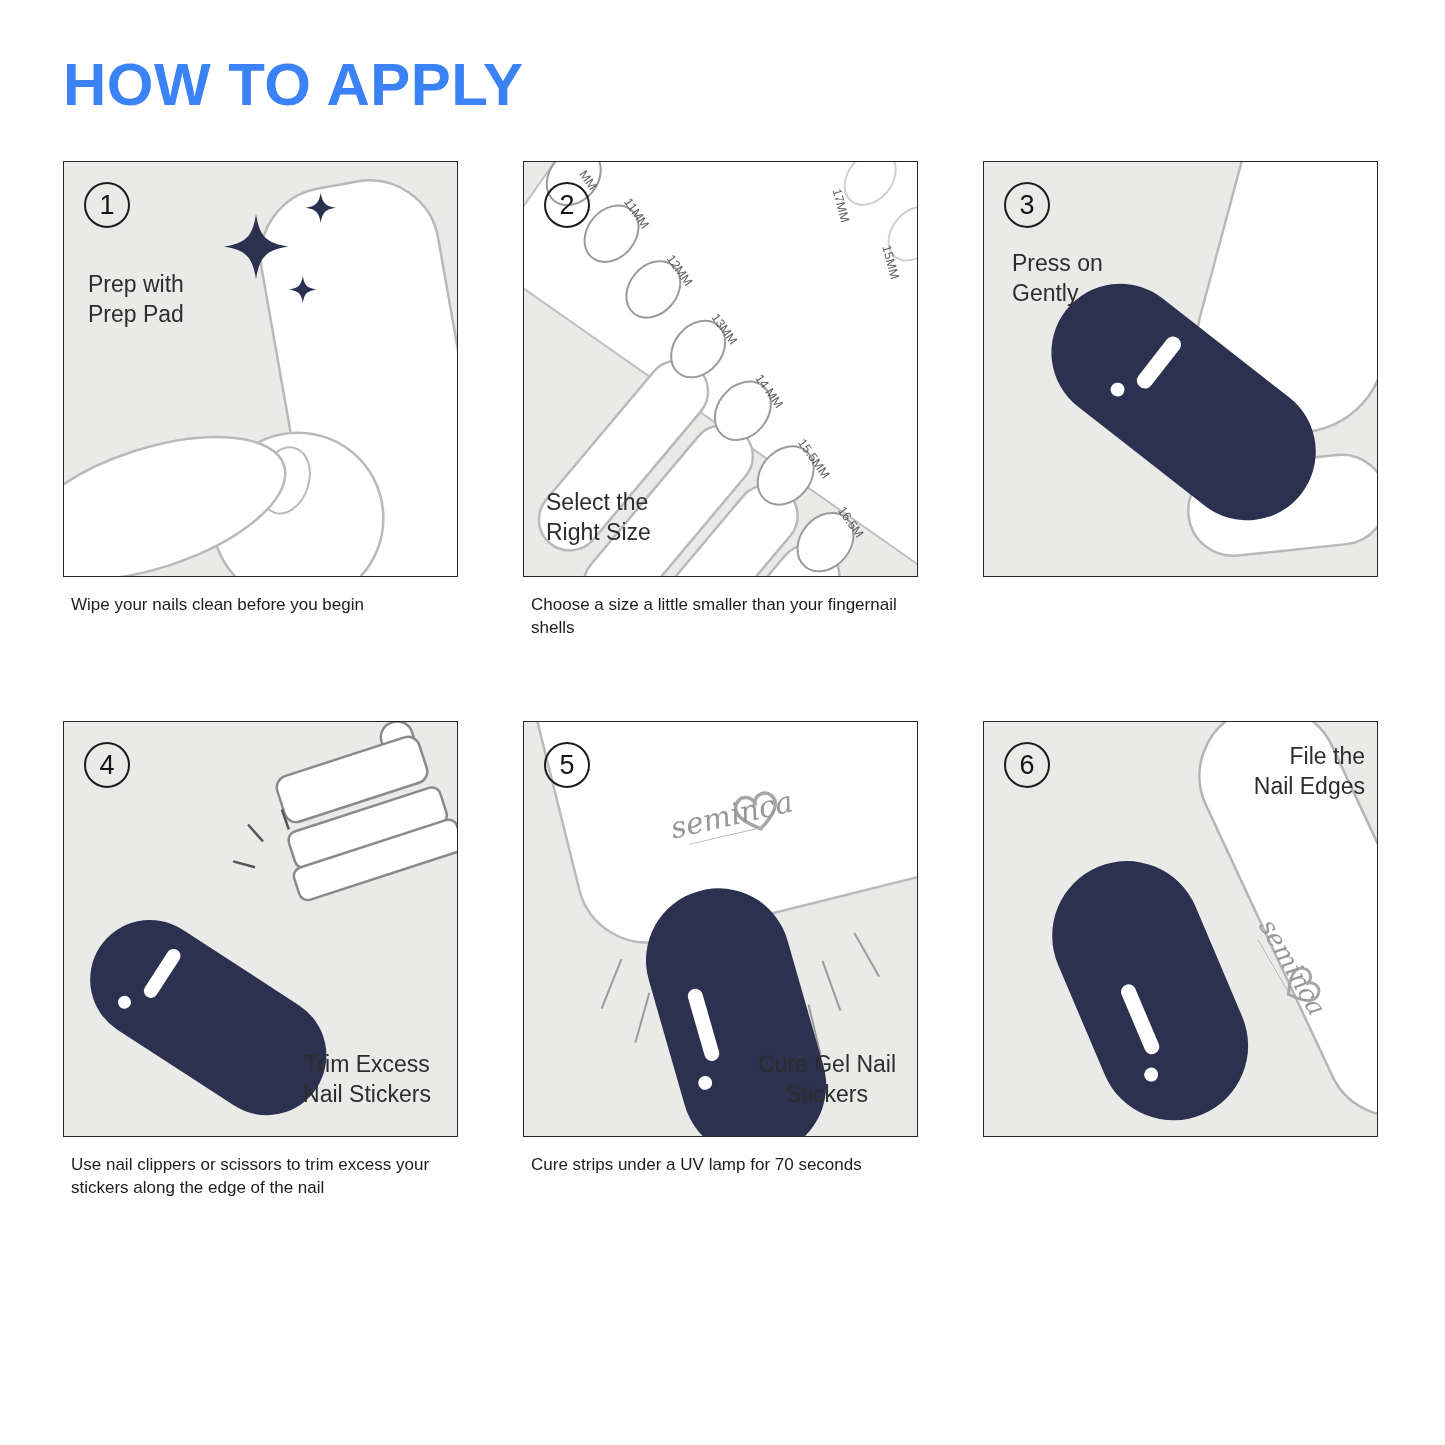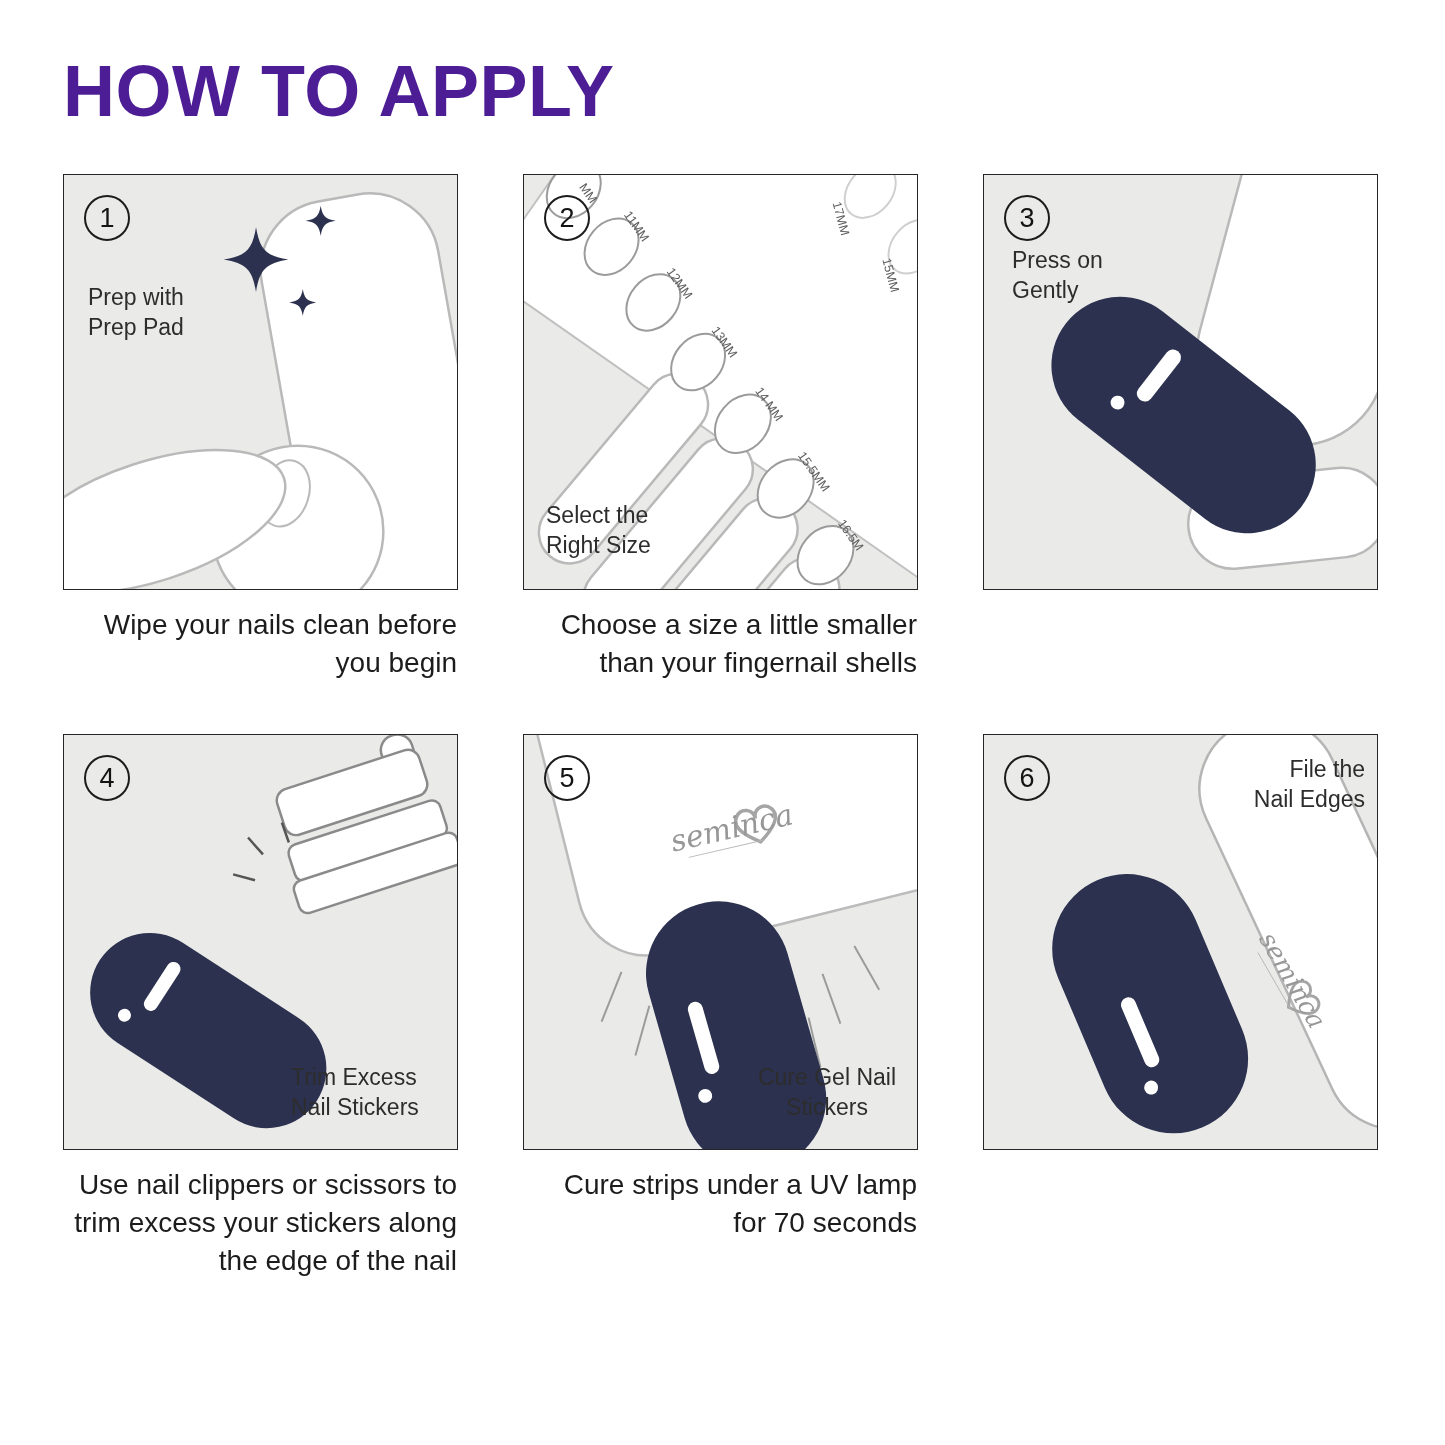--- a/index.html
+++ b/index.html
@@ -5,24 +5,24 @@
   * { margin:0; padding:0; box-sizing:border-box; }
   html,body { background:#ffffff; }
   body {
     width:1445px; height:1445px;
     font-family:"Liberation Sans", sans-serif;
     padding:50px 63px 0 63px;
     overflow:hidden;
     color:#1c1c1c;
   }
   .title {
-    font-size:72px;
+    font-size:60px;
     font-weight:bold;
     letter-spacing:0.5px;
-    color:#4c1d95;
+    color:#3b82f6;
   }
   .grid {
     display:grid;
     grid-template-columns:repeat(3, 395px);
     column-gap:65px;
     row-gap:24px;
     margin-top:42px;
   }
   figure { margin:0; }
   .panel-box {
@@ -46,32 +46,31 @@
     font-size:27px; color:#141414;
     z-index:3;
   }
   .plabel {
     position:absolute; z-index:3;
     font-size:23px; line-height:1.3;
     color:#2d2d2d;
   }
   .pos1 { left:24px; top:108px; width:125px; }
   .pos2 { left:22px; bottom:28px; width:112px; }
-  .pos3 { left:28px; top:71px; width:100px; }
-  .pos4 { right:14px; bottom:26px; width:152px; text-align:left; }
+  .pos3 { left:28px; top:87px; width:100px; }
+  .pos4 { right:14px; bottom:26px; width:152px; text-align:center; }
   .pos5 { right:14px; bottom:26px; width:152px; text-align:center; }
   .pos6 { right:12px; top:20px; width:118px; text-align:right; }
   .caption {
     margin:16px 0 0 8px;
-    font-size:28px;
+    font-size:17px;
     line-height:1.36;
     color:#1c1c1c;
     min-height:104px;
     max-width:386px;
-    text-align:right;
   }
   .size-label { font-size:12.5px; fill:#5d5d5d; font-family:"Liberation Sans", sans-serif; }
   .logo-text { font-family:"DejaVu Serif", serif; font-style:italic; fill:#979797; }
 </style>
 </head>
 <body>
 
 <h1 class="title">HOW TO APPLY</h1>
 
 <div class="grid">

